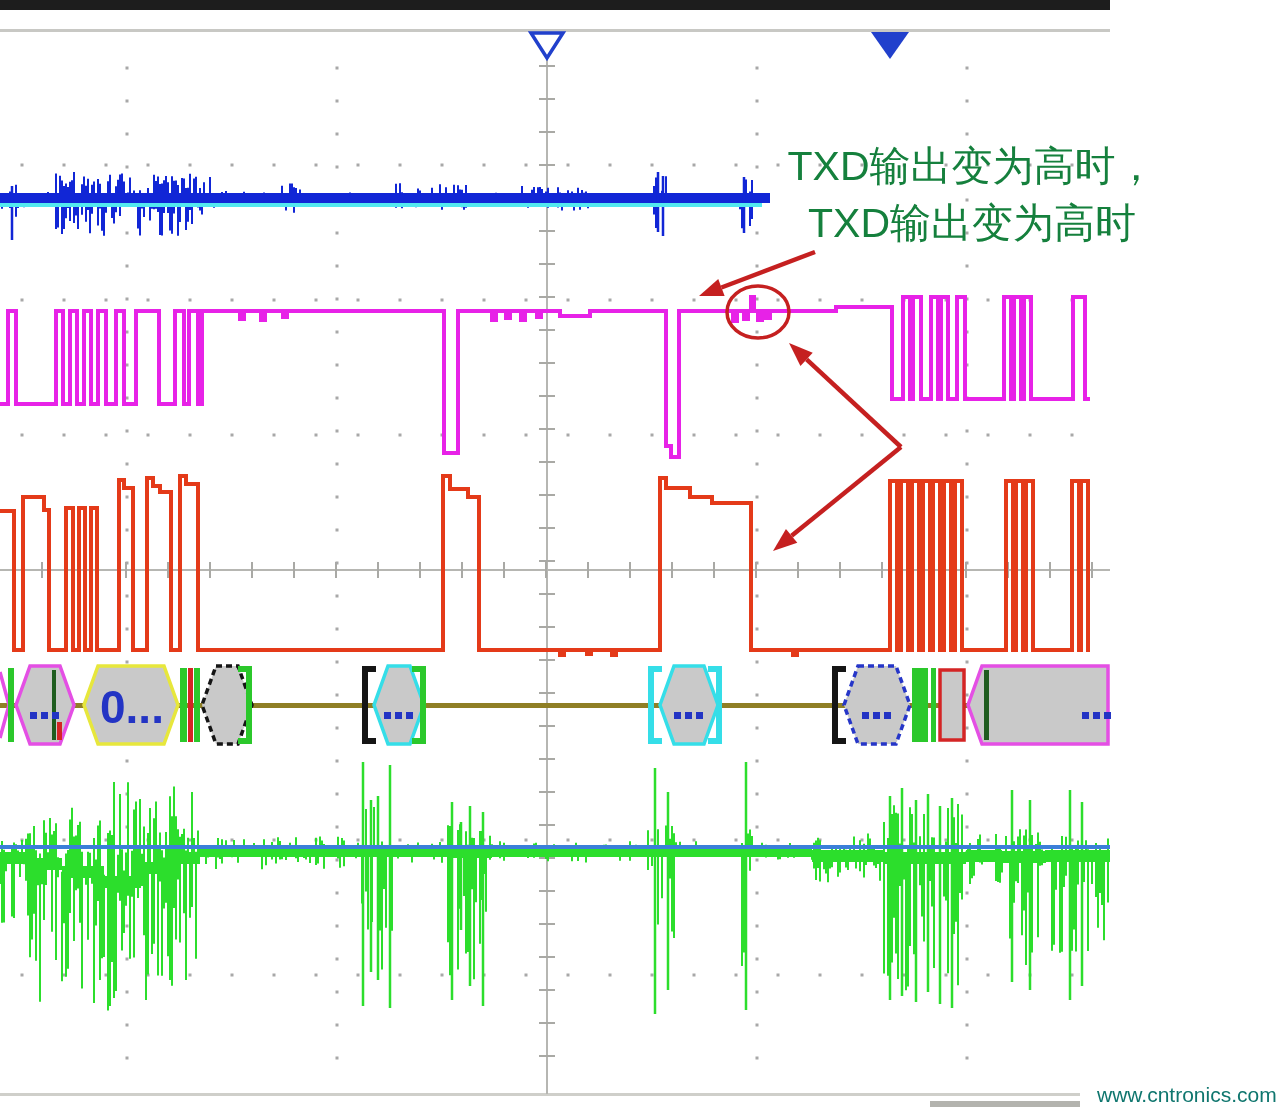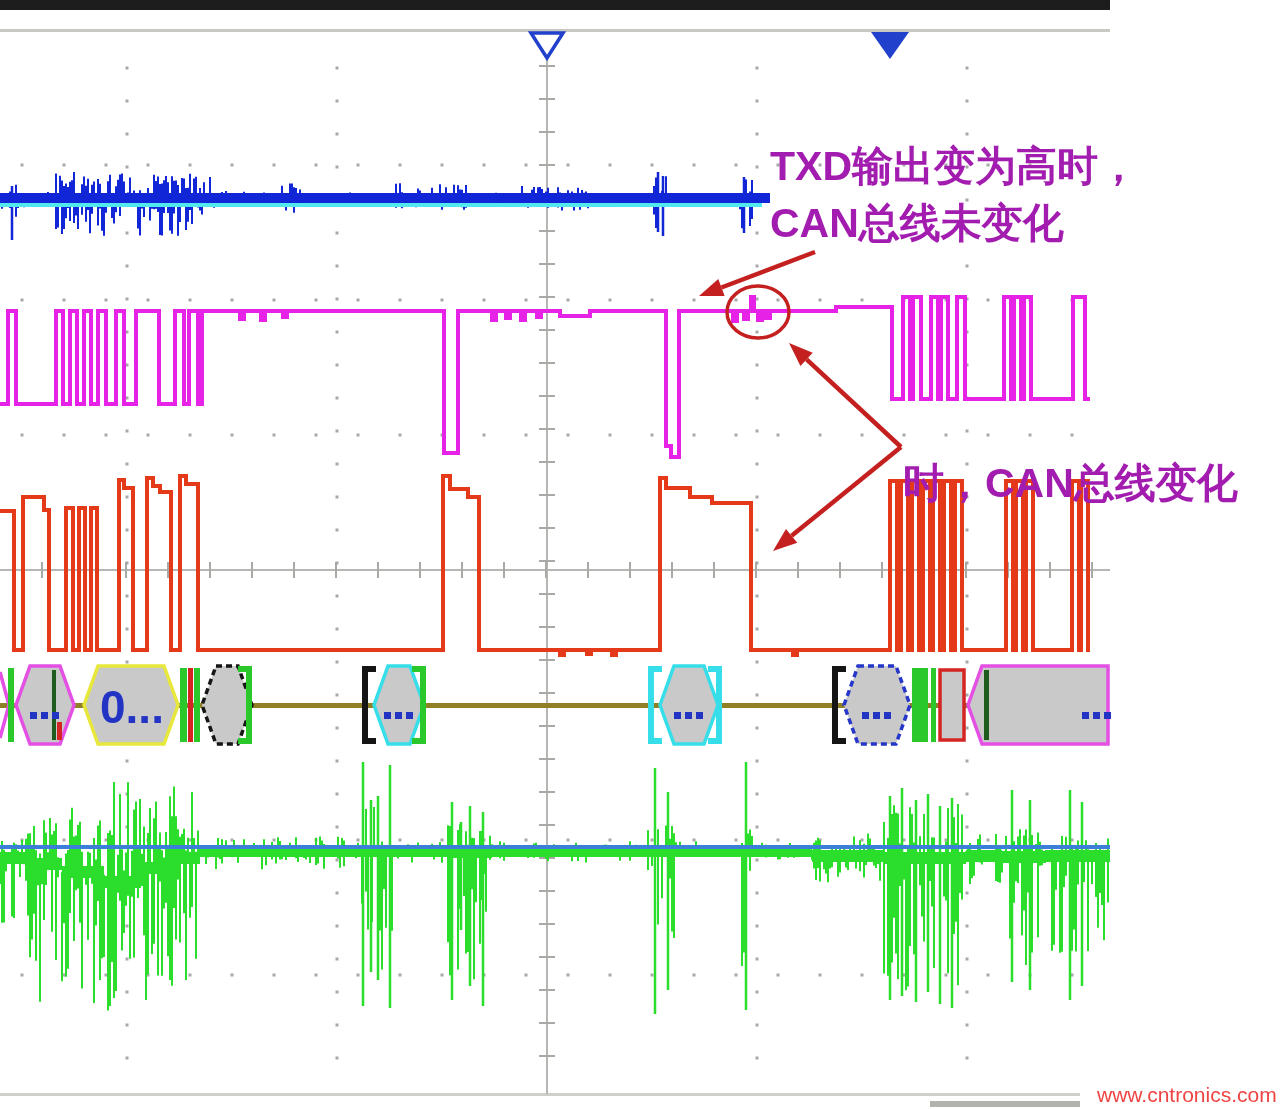--- a/index.html
+++ b/index.html
@@ -1,21 +1,21 @@
 <!DOCTYPE html>
 <html><head>
 <meta charset="utf-8">
 <style>
   html,body{margin:0;padding:0;background:#ffffff;}
   #stage{position:relative;width:1280px;height:1109px;background:#ffffff;overflow:hidden;
          font-family:"Liberation Sans",sans-serif;}
   #scope-svg{position:absolute;left:0;top:0;}
-  .note{position:absolute;color:#a21caf;font-weight:bold;font-size:41px;
-        white-space:nowrap;line-height:1.0;}
-  .watermark{position:absolute;color:#ef4444;font-size:21px;font-weight:normal;}
+  .note{position:absolute;color:#15803d;font-weight:normal;font-size:41px;
+        text-align:center;white-space:nowrap;line-height:1.0;}
+  .watermark{position:absolute;color:#0f766e;font-size:21px;font-weight:normal;}
 </style>
 </head>
 <body>
 
 <div id="stage">
   <svg id="scope-svg" width="1280" height="1109" viewBox="0 0 1280 1109">
       <g>
         <rect x="0" y="0" width="1110" height="10" fill="#1d1d1d"></rect>
         <rect x="0" y="29" width="1110" height="3" fill="#c8c8c4"></rect>
         <rect x="0" y="1093" width="1080" height="3" fill="#cfcfca"></rect>
@@ -507,18 +507,17 @@
         <line x1="815" y1="252" x2="721.4399406316268" y2="287.4882983811071" stroke="#C52020" stroke-width="4.5"></line>
         <polygon points="699,296 724.6318287387116,295.90327611796715 718.2480525245419,279.073320644247" fill="#C52020"></polygon>
         <line x1="901" y1="447" x2="806.5870437990312" y2="359.33082638481466" stroke="#C52020" stroke-width="4.5"></line>
         <polygon points="789,343 800.4629839047258,365.9259678094513 812.7111036933367,352.735684960178" fill="#C52020"></polygon>
         <line x1="901" y1="447" x2="791.6267360027904" y2="535.8657769977328" stroke="#C52020" stroke-width="4.5"></line>
         <polygon points="773,551 797.3020696286405,542.8508029987793 785.9514023769402,528.8807509966864" fill="#C52020"></polygon>
       </g>
     </svg>
 
   <div class="note" style="left:770px;top:146px;width:404px;">TXD输出变为高时，</div>
-  <div class="note" style="left:770px;top:203px;width:404px;">CAN总线未变化</div>
+  <div class="note" style="left:770px;top:203px;width:404px;">TXD输出变为高时</div>
 
-  <div class="note" style="left:903px;top:463px;width:356px;">时，CAN总线变化</div>
 
   <div class="watermark" style="left:1097px;top:1083px;">www.cntronics.com</div>
 </div>
 
 </body></html>

